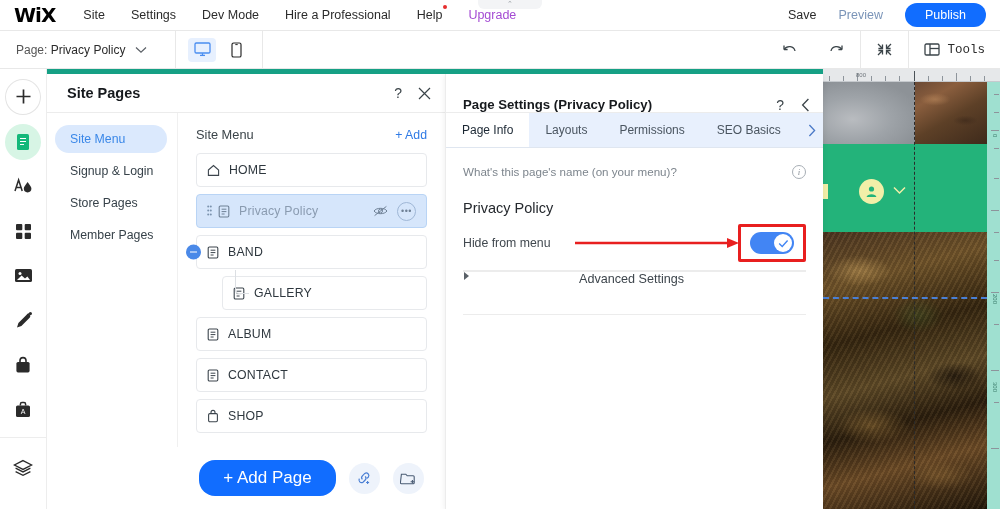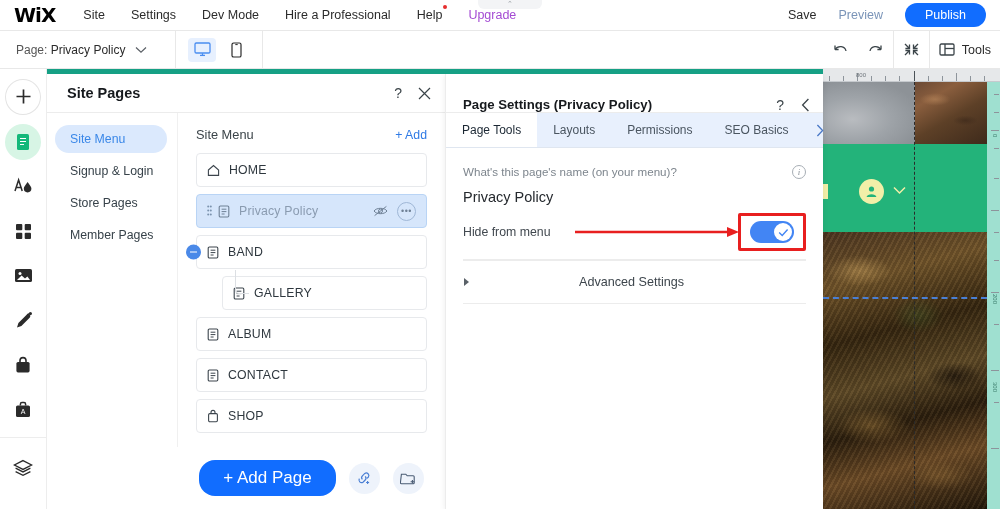--- a/index.html
+++ b/index.html
@@ -68,21 +68,21 @@
   .dev-btn {
     width: 28px; height: 24px; display: flex; align-items: center;
     justify-content: center; border-radius: 4px; cursor: pointer;
   }
   .dev-btn.active { background: #e7f0fe; }
   .toolbar2-right {
     margin-left: auto; display: flex; align-items: center; height: 100%;
   }
   .t2-cell {
     display: flex; align-items: center; justify-content: center;
-    height: 100%; padding: 0 9px; gap: 7px; cursor: pointer;
+    height: 100%; padding: 0 15px; gap: 7px; cursor: pointer; font-family: Liberation Mono, monospace;
   }
   .t2-cell.sep { border-left: 1px solid #e8e8e8; }
   .t2-label { font-size: 12.5px; color: #2b2b2b; }
 
   
   .rail {
     position: absolute; left: 0; top: 69px; width: 47px; height: 440px;
     background: #fff; border-right: 1px solid #ededed;
     display: flex; flex-direction: column; align-items: center;
     padding-top: 10px; z-index: 20;
@@ -199,21 +199,21 @@
   }
   .sp-tab {
     display: flex; align-items: center; justify-content: center;
     padding: 0 16px; font-size: 12px; color: #4a5560; cursor: pointer;
     white-space: nowrap;
   }
   .sp-tab.active { background: #fff; color: #1b2733; }
   .sp-tab.arrow { margin-left: auto; padding: 0 11px; color: #4a79c7; }
   .sp-content { flex: 1; padding: 0 17px; }
   .field-block { padding: 17px 0 0 0; position: relative; }
-  .field-label { font-size: 11.6px; color: #7d858d; margin-bottom: 11px; }
+  .field-label { font-size: 11.6px; color: #7d858d; margin-bottom: 22px; }
   .field-value { font-size: 14.5px; color: #25292e; }
   .info-icon {
     position: absolute; right: 0; top: 17px; width: 14px; height: 14px;
     border-radius: 50%; border: 1px solid #a7aeb5; color: #8a9199;
     font-size: 9px; display: flex; align-items: center; justify-content: center;
     font-style: italic; font-family: "Liberation Serif", serif; cursor: pointer;
   }
   .row-setting {
     display: flex; align-items: center; height: 54px; position: relative;
   }
@@ -236,21 +236,21 @@
     position: absolute; left: 112px; top: 50%; transform: translateY(-50%);
     width: 168px; height: 11px;
   }
   .divider { height: 1px; background: #ececec; }
   .set-btn {
     background: #116dff; color: #fff; font-size: 12px; border: none;
     border-radius: 14px; padding: 6px 18px; cursor: pointer;
     display: flex; align-items: center; gap: 6px; font-family: inherit;
   }
   .adv-row {
-    height: 42px; display: flex; align-items: center; cursor: pointer;
+    height: 42px; display: flex; cursor: pointer;
   }
   .adv-tri {
     width: 0; height: 0; border-left: 5px solid #5a6168;
     border-top: 4px solid transparent; border-bottom: 4px solid transparent;
     margin-left: 1px;
   }
   .adv-label {
     font-size: 12.6px; color: #3d454c; margin: 0 auto; padding-right: 12px;
   }
 
@@ -688,21 +688,21 @@
       <div class="sp-header-icons">
         <div class="pp-icon">?</div>
         <div class="pp-icon">
           <svg width="9" height="14" viewBox="0 0 9 14">
               <path d="M7.4 1 L1.6 7 L7.4 13" stroke="#3b4449" stroke-width="1.3" fill="none"></path>
             </svg>
         </div>
       </div>
     </div>
     <div class="sp-tabs">
-      <div class="sp-tab active">Page Tools</div>
+      <div class="sp-tab active">Page Info</div>
       <div class="sp-tab">Layouts</div>
       <div class="sp-tab">Permissions</div>
       <div class="sp-tab">SEO Basics</div>
       <div class="sp-tab arrow">
         <svg width="8" height="13" viewBox="0 0 8 13">
             <path d="M1.4 1 L6.6 6.5 L1.4 12" stroke="#4a79c7" stroke-width="1.3" fill="none"></path>
           </svg>
       </div>
     </div>
     <div class="sp-content">

